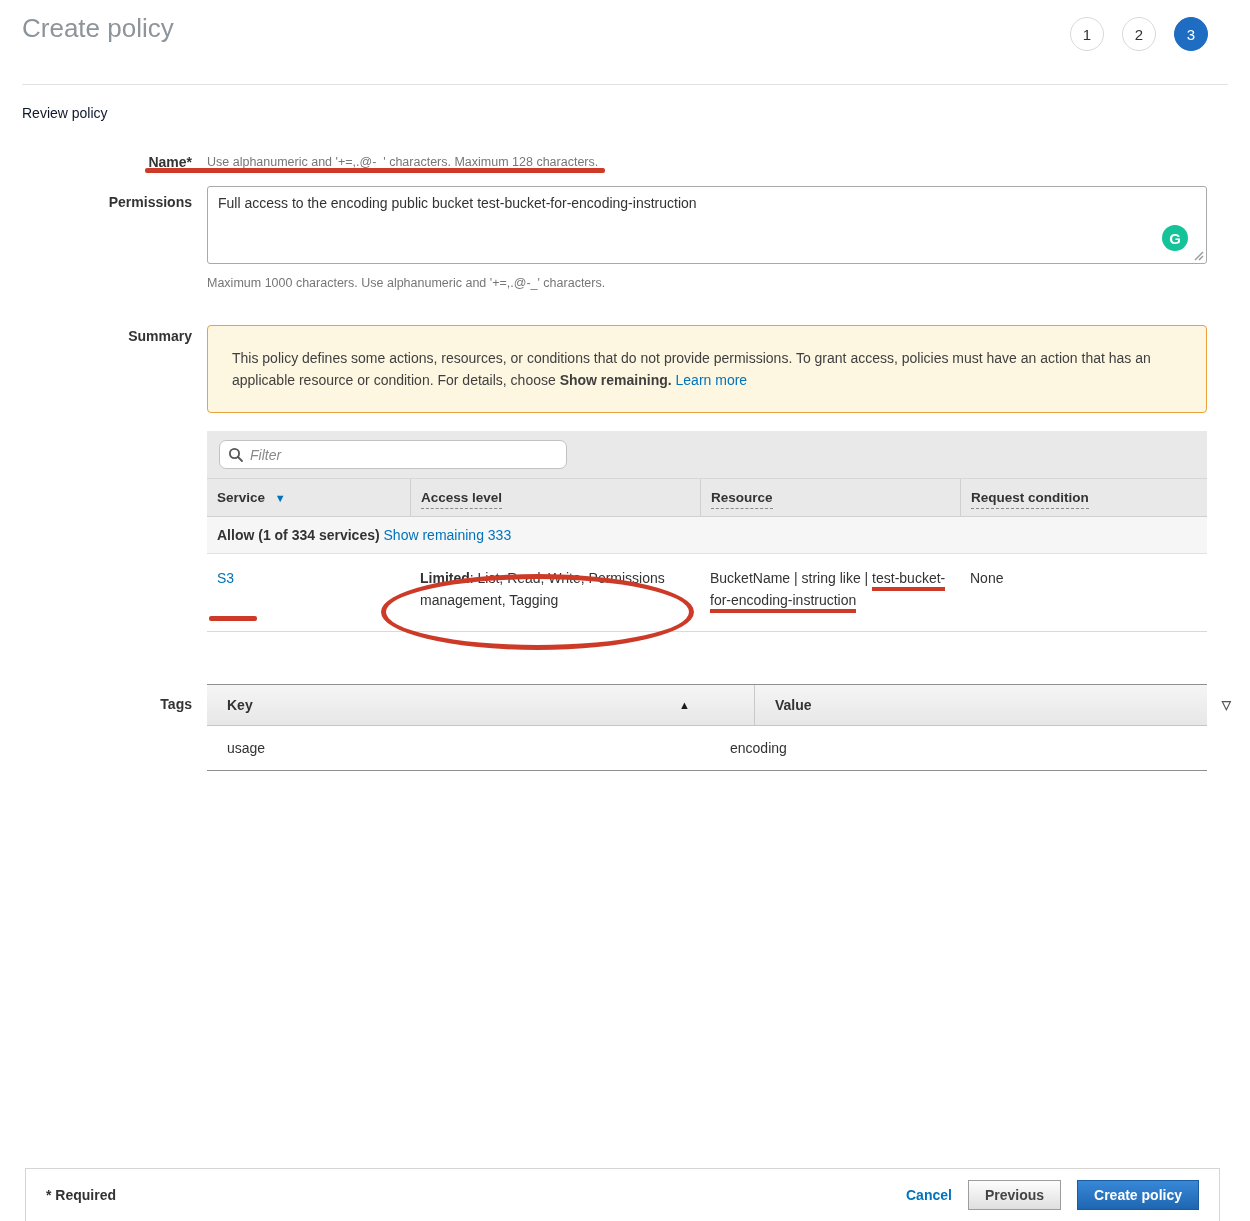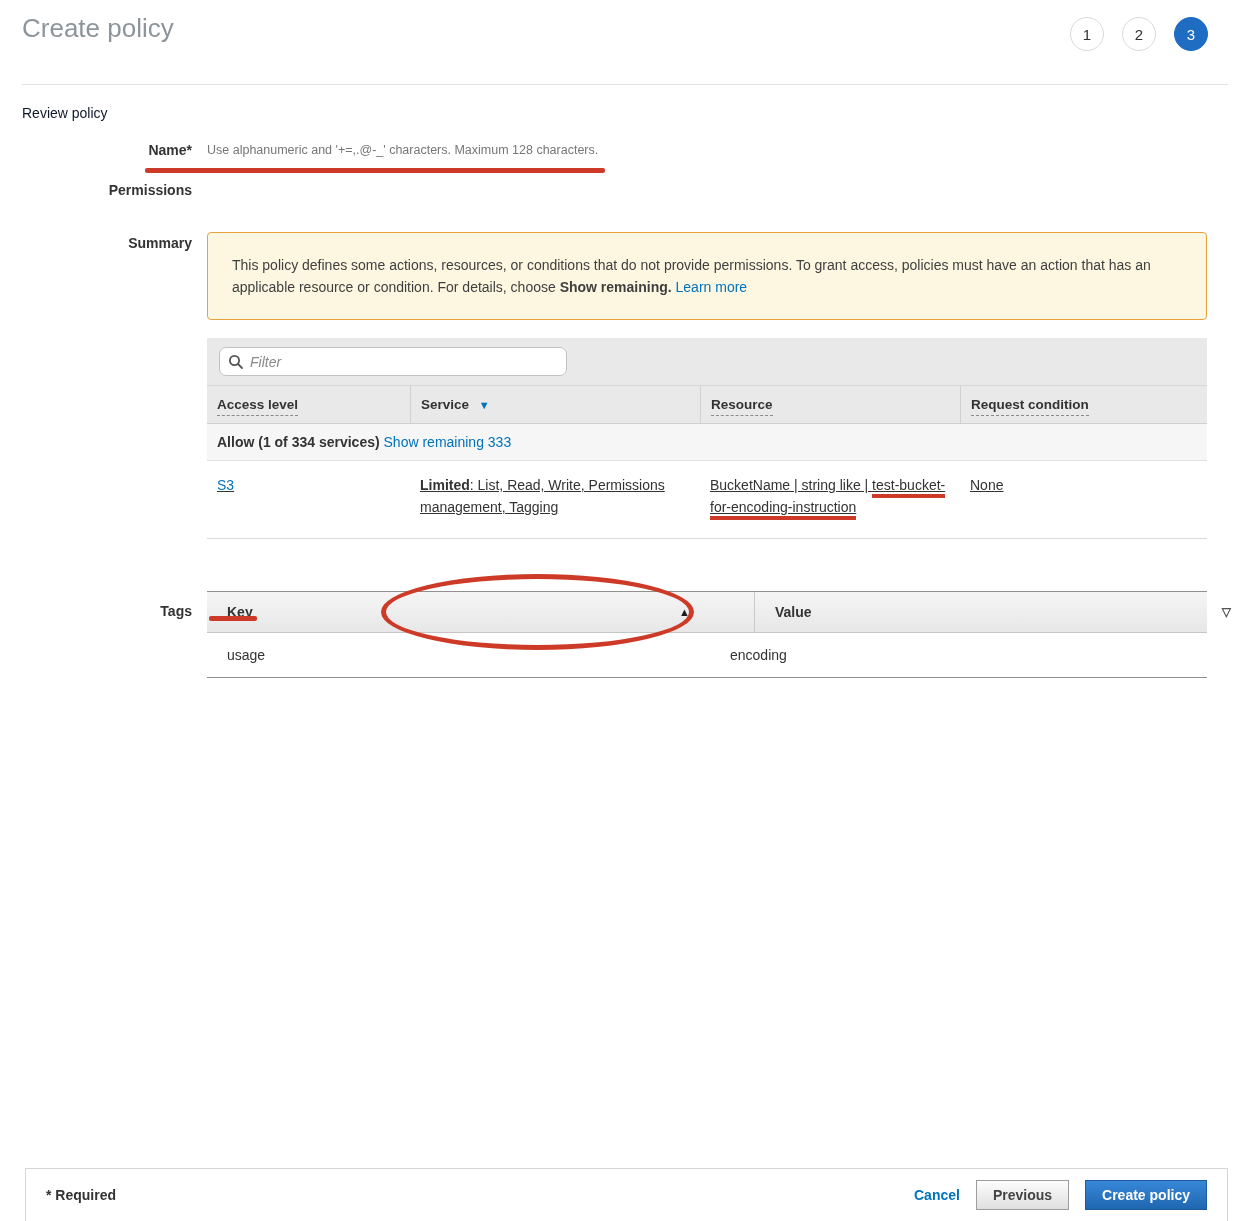--- a/index.html
+++ b/index.html
@@ -13,21 +13,21 @@
   .step { width:34px; height:34px; border-radius:50%; border:1px solid #d9d9d9; background:#fff; color:#333;
           display:flex; align-items:center; justify-content:center; font-size:15px; }
   .step.active { background:#1e6dc3; border-color:#1e6dc3; color:#fff; }
 
   
   .content { padding:0 22px; }
   .section-heading { margin-top:20px; font-size:14px; font-weight:400; color:#0f172a; height:26px; }
   .form-row { display:grid; grid-template-columns:170px 1000px; column-gap:15px; }
   .form-label { text-align:right; font-weight:bold; color:#333; }
 
-  .row-name { margin-top:4px; }
+  .row-name { margin-top:16px; }
   .row-name .form-label { padding-top:7px; }
   .name-input { width:500px; height:30px; border:1px solid #a9a9a9; border-radius:3px; padding:0 10px;
                 font-family:"Liberation Sans", sans-serif; font-size:14px; color:#333; }
   .helper { margin-top:8px; font-size:12.5px; color:#767676; height:15px; }
 
   .row-desc { margin-top:16px; }
   .row-desc .form-label { padding-top:8px; }
   .desc-box { position:relative; width:1000px; height:78px; border:1px solid #a9a9a9; border-radius:3px; background:#fff; }
   .desc-box textarea { width:100%; height:100%; border:none; outline:none; resize:none; background:transparent;
                        padding:8px 10px; font-family:"Liberation Sans", sans-serif; font-size:14px; color:#333; }
@@ -57,40 +57,40 @@
                 border-top:1px solid #d7d7d7; border-bottom:1px solid #d0d0d0; }
   .svc-header .hcell { padding:11px 10px; font-weight:bold; font-size:13.5px; color:#333; }
   .svc-header .hcell + .hcell { border-left:1px solid #d0d0d0; }
   .dotted-u { border-bottom:1px dashed #8a8a8a; padding-bottom:3px; cursor:help; }
   .svc-caret { color:#0073bb; font-size:11px; margin-left:6px; }
 
   .allow-row { background:#f6f6f6; padding:10px; border-bottom:1px solid #e2e2e2; }
   .allow-row .bold { font-weight:bold; }
   .svc-row { display:grid; grid-template-columns:203px 290px 260px 247px; background:#fff;
              border-bottom:1px solid #d9d9d9; padding:13px 0 20px; line-height:22px; }
-  .svc-row .cell { padding:0 10px;text-decoration:underline; }
+  .svc-row .cell { padding:0 10px; }
   .svc-row .access-text { max-width:256px; }
   .svc-row .bold { font-weight:bold; }
   .red-u { border-bottom:4px solid #cd3b28; padding-bottom:1px; }
 
   
   .row-tags { margin-top:52px; }
   .row-tags .form-label { padding-top:12px; }
   .tags-table { width:1000px; }
   .tags-header { display:grid; grid-template-columns:503px 497px; background:linear-gradient(#f5f5f5,#e7e7e7);
                  border-top:1px solid #909090; border-bottom:1px solid #c5c5c5;gap:44px; }
   .tags-header .hcell { padding:12px 20px; font-weight:bold; display:flex; align-items:center; justify-content:space-between; }
   .tags-header .hcell + .hcell { border-left:1px solid #c9c9c9; }
   .sort-asc { font-size:11px; color:#1b1b1b; }
   .sort-desc { font-size:12px; color:#555; }
   .tags-row { display:grid; grid-template-columns:503px 497px; background:#fff; border-bottom:1px solid #8f8f8f; }
   .tags-row .cell { padding:14px 20px; }
 
   
-  .footer { position:absolute; left:25px; right:22px; bottom:0; height:53px; background:#fff;
+  .footer { position:absolute; left:25px; right:30px; bottom:0; height:53px; background:#fff;
             border:1px solid #d5d5d5; border-bottom:none; display:flex; align-items:center; padding:0 20px; }
   .required-note { font-weight:bold; color:#333; }
   .footer-actions { margin-left:auto; display:flex; align-items:center; gap:16px; }
   .cancel-link { color:#0073bb; font-weight:bold; cursor:pointer; text-decoration:none; }
   .btn { height:30px; padding:0 16px; border-radius:0; font-family:"Liberation Sans", sans-serif;
          font-size:14px; font-weight:bold; cursor:pointer; }
   .btn-secondary { background:linear-gradient(#fdfdfd,#dfdfdf); border:1px solid #9d9d9d; color:#444; }
   .btn-primary { background:linear-gradient(#3788d8,#1f66b0); border:1px solid #1b5b9e; color:#fff; }
 
   
@@ -117,20 +117,31 @@
 
   <div class="form-row row-name">
     <div class="form-label">Name*</div>
     <div>
       <div class="helper">Use alphanumeric and '+=,.@-_' characters. Maximum 128 characters.</div>
     </div>
   </div>
 
   <div class="form-row row-desc">
     <div class="form-label">Permissions</div>
+    <div>
+      <div class="desc-box">
+        <textarea style="">Full access to the encoding public bucket test-bucket-for-encoding-instruction</textarea>
+        <div class="grammarly">G</div>
+        <svg class="resize-handle" viewBox="0 0 10 10">
+          <line x1="1" y1="9" x2="9" y2="1" stroke="#9a9a9a" stroke-width="1.4"></line>
+          <line x1="5" y1="9" x2="9" y2="5" stroke="#9a9a9a" stroke-width="1.4"></line>
+        </svg>
+      </div>
+      <div class="helper" style="margin-top:12px">Maximum 1000 characters. Use alphanumeric and '+=,.@-_' characters.</div>
+    </div>
   </div>
 
   <div class="form-row row-summary">
     <div class="form-label">Summary</div>
     <div class="warning-box">
       <span>This policy defines some actions, resources, or conditions that do not provide permissions. To grant access, policies must have an action that has an applicable resource or condition. For details, choose </span><span class="bold">Show remaining.</span>
       <a class="link">Learn more</a>
     </div>
   </div>
 
@@ -142,25 +153,25 @@
           <svg class="filter-icon" width="16" height="16" viewBox="0 0 16 16">
             <circle cx="6.5" cy="6.5" r="4.6" fill="none" stroke="#555" stroke-width="1.8"></circle>
             <line x1="10" y1="10" x2="14" y2="14" stroke="#555" stroke-width="1.8" stroke-linecap="round"></line>
           </svg>
           <input placeholder="Filter" style="">
         </div>
       </div>
 
       <div class="svc-header">
         <div class="hcell">
-          <span class="dotted-u">Access level</span>
-        </div>
-        <div class="hcell">
           <span>Service</span>
           <span class="svc-caret">▼</span>
+        </div>
+        <div class="hcell">
+          <span class="dotted-u">Access level</span>
         </div>
         <div class="hcell">
           <span class="dotted-u">Resource</span>
         </div>
         <div class="hcell">
           <span class="dotted-u">Request condition</span>
         </div>
       </div>
 
       <div class="allow-row">

